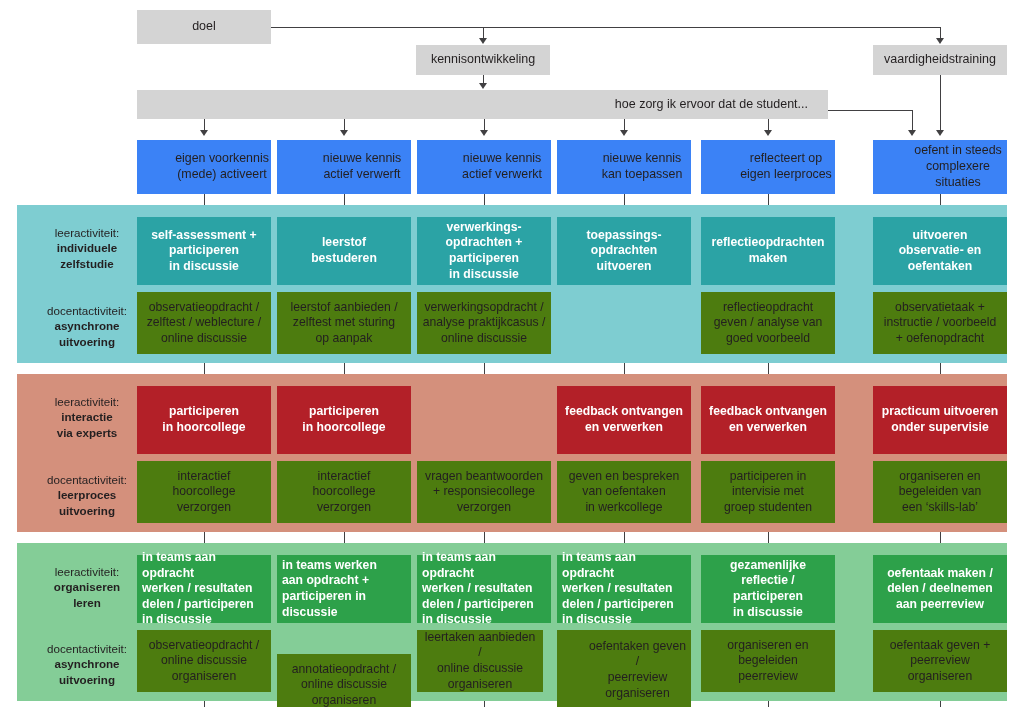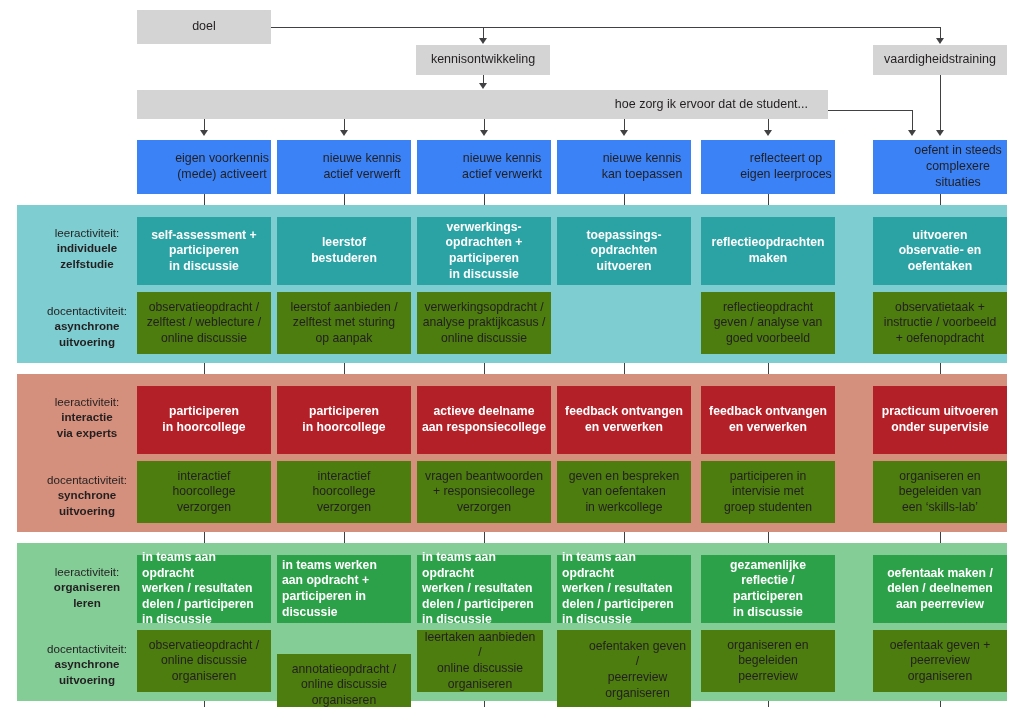--- a/index.html
+++ b/index.html
@@ -162,27 +162,26 @@
   <div class="cell teach" style="left:873px; top:292px; width:134px; height:62px;">observatietaak +<br>instructie / voorbeeld<br>+ oefenopdracht</div>
 
   <div class="band" id="band-red"></div>
   <div class="bandlabel" style="left:28px; top:394px;">
     <div>leeractiviteit:</div>
     <div class="b">interactie</div>
     <div class="b">via experts</div>
   </div>
   <div class="bandlabel" style="left:28px; top:472px;">
     <div>docentactiviteit:</div>
-    <div class="b">synchrone</div>
+    <div class="b">leerproces</div>
     <div class="b">uitvoering</div>
   </div>
 
   <div class="cell learn red" style="left:137px; top:386px; width:134px; height:68px;">participeren<br>in hoorcollege</div>
   <div class="cell learn red" style="left:277px; top:386px; width:134px; height:68px;">participeren<br>in hoorcollege</div>
-  <div class="cell learn red" style="left:417px; top:386px; width:134px; height:68px;">actieve deelname<br>aan responsiecollege</div>
   <div class="cell learn red" style="left:557px; top:386px; width:134px; height:68px;">feedback ontvangen<br>en verwerken</div>
   <div class="cell learn red" style="left:701px; top:386px; width:134px; height:68px;">feedback ontvangen<br>en verwerken</div>
   <div class="cell learn red" style="left:873px; top:386px; width:134px; height:68px;">practicum uitvoeren<br>onder supervisie</div>
 
   <div class="cell teach" style="left:137px; top:461px; width:134px; height:62px;">interactief<br>hoorcollege<br>verzorgen</div>
   <div class="cell teach" style="left:277px; top:461px; width:134px; height:62px;">interactief<br>hoorcollege<br>verzorgen</div>
   <div class="cell teach" style="left:417px; top:461px; width:134px; height:62px;">vragen beantwoorden<br>+ responsiecollege<br>verzorgen</div>
   <div class="cell teach" style="left:557px; top:461px; width:134px; height:62px;">geven en bespreken<br>van oefentaken<br>in werkcollege</div>
   <div class="cell teach" style="left:701px; top:461px; width:134px; height:62px;">participeren in<br>intervisie met<br>groep studenten</div>
   <div class="cell teach" style="left:873px; top:461px; width:134px; height:62px;">organiseren en<br>begeleiden van<br>een ‘skills-lab’</div>

